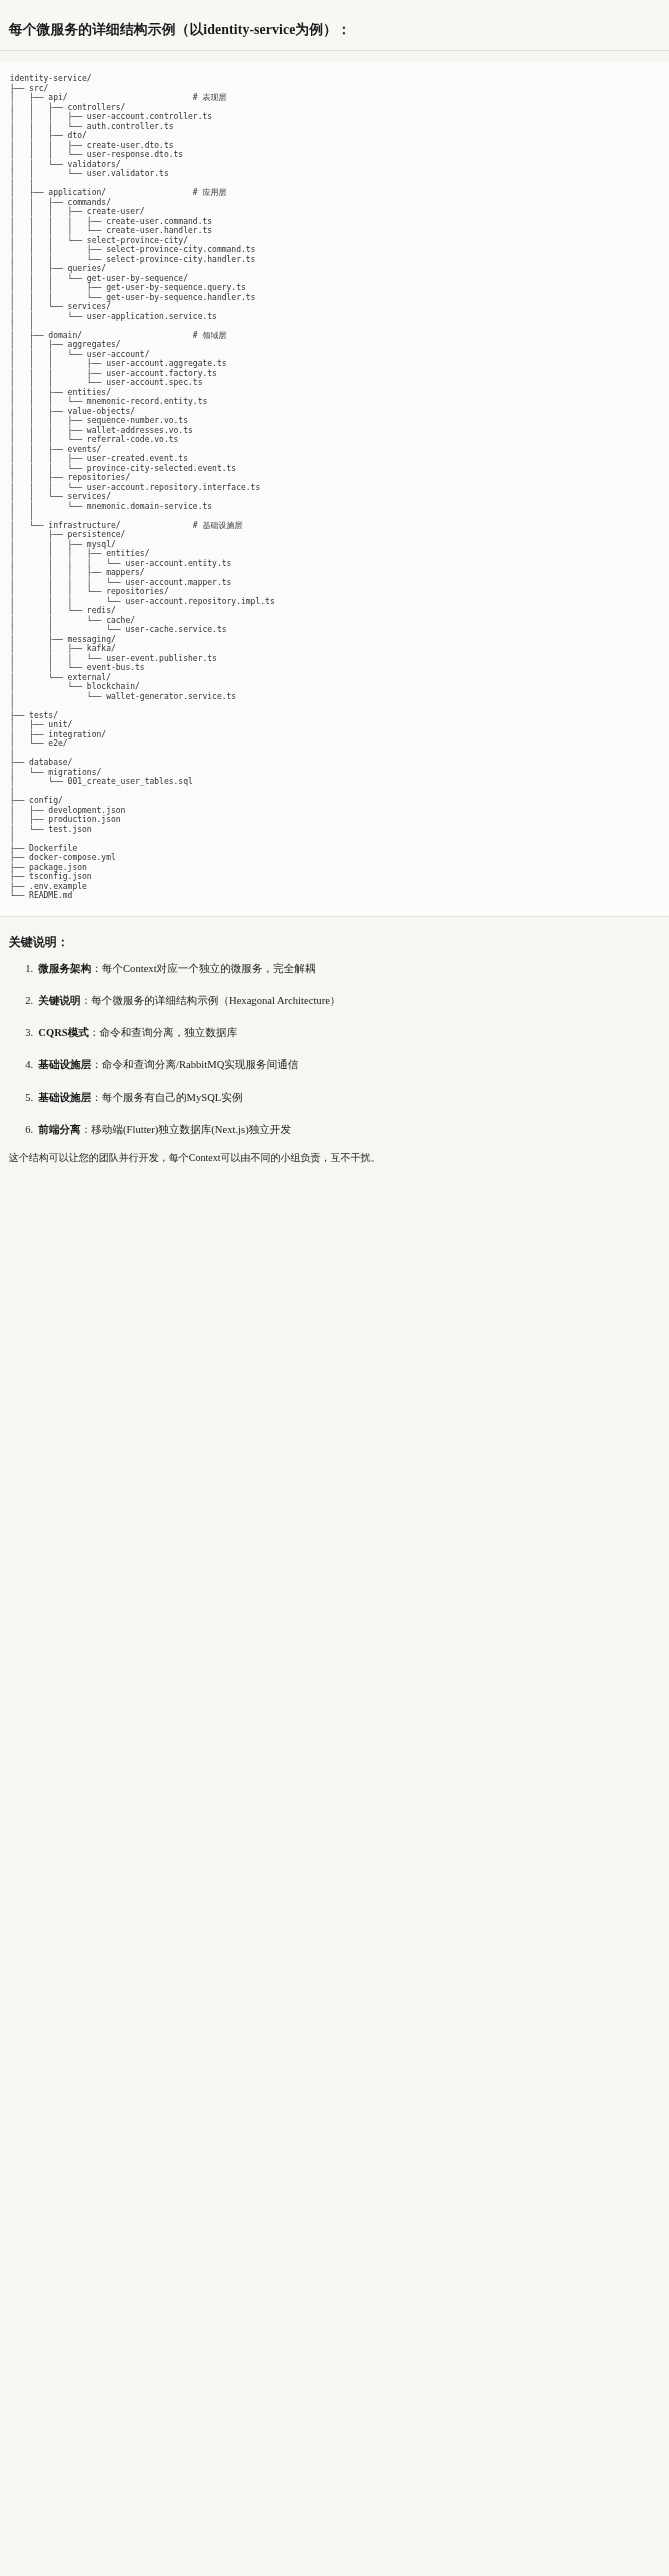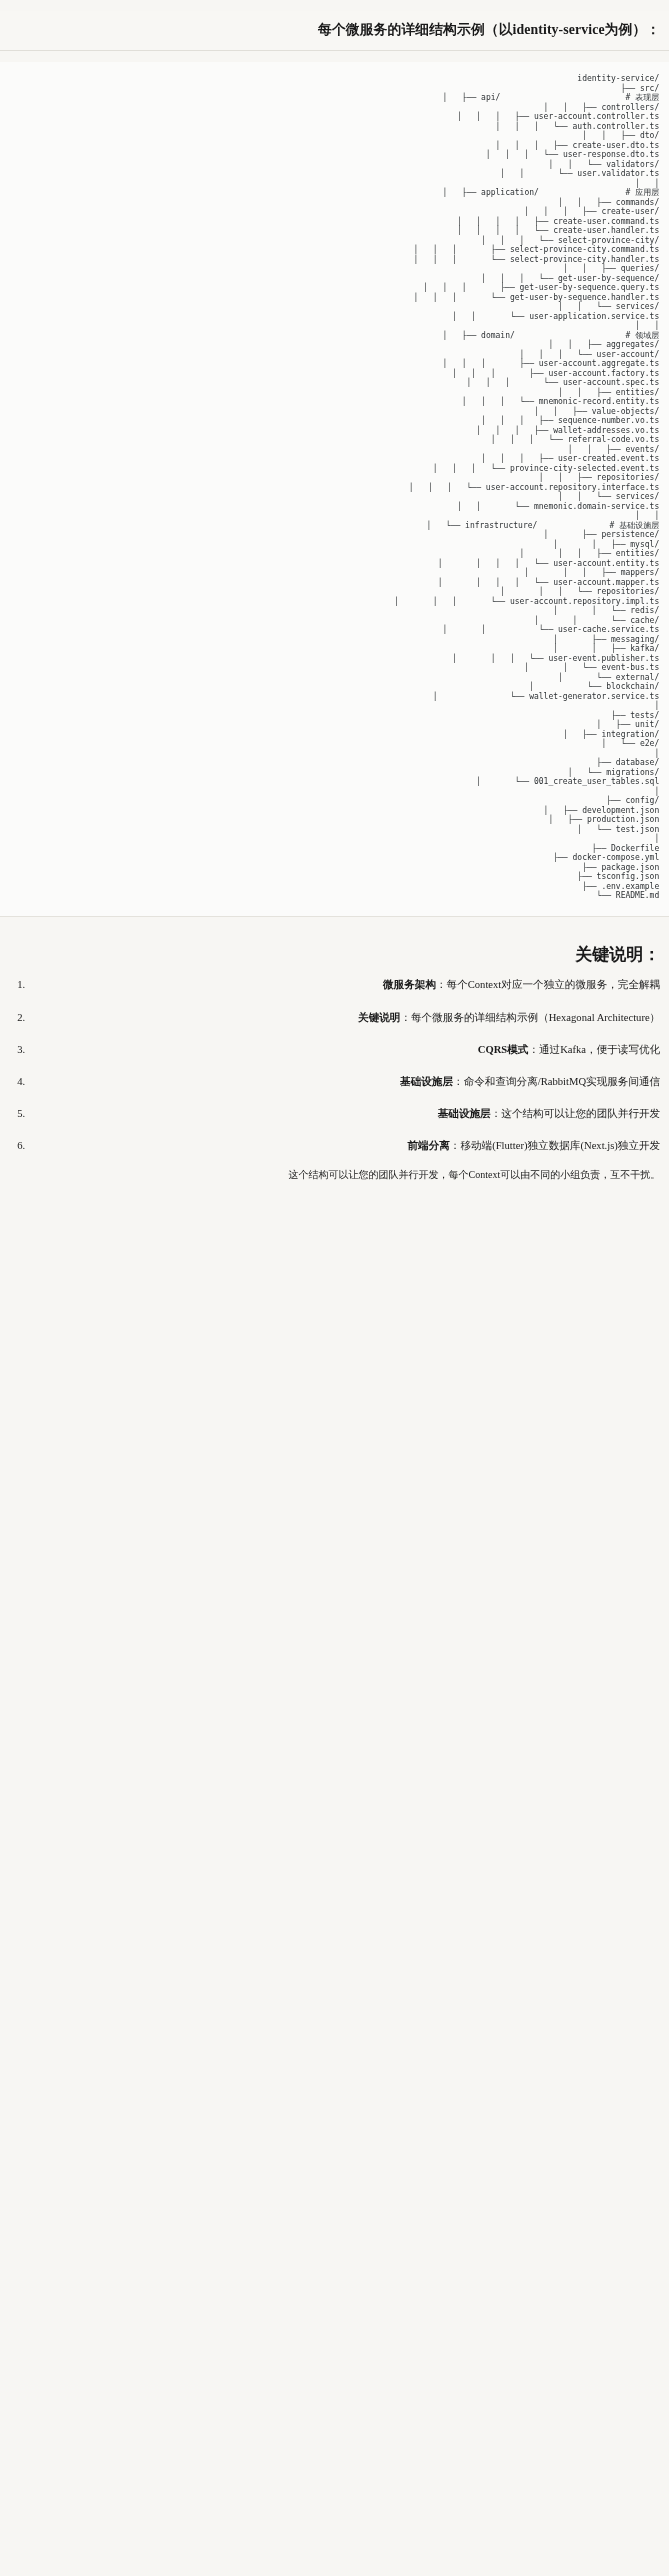--- a/index.html
+++ b/index.html
@@ -9,21 +9,20 @@
   }
   body {
     width: 669px;
     font-family: "Liberation Serif", "DejaVu Serif", serif;
     color: #1a1a1a;
     -webkit-font-smoothing: antialiased;
   }
   .page {
     width: 669px;
     box-sizing: border-box;
-    text-align: right;
   }
   
   .heading {
     font-family: "Liberation Serif", "DejaVu Serif", serif;
     font-weight: bold;
     font-size: 13.8px;
     line-height: 1.4;
     padding: 8.8px 8.8px 10px 8.8px;
     background: #f8f7f4;
     border-bottom: 0.6px solid #e0ded8;
@@ -45,26 +44,26 @@
     letter-spacing: 0px;
     tab-size: 4;
   }
   
   .notes {
     background: #f7f6f3;
     padding: 11.3px 8.8px 6.3px 8.8px;
   }
   .notes-title {
     font-weight: bold;
-    font-size: 17px;
+    font-size: 12px;
     line-height: 1.5;
-    margin: 14px 0 10px 0;
+    margin: 5px 0 10px 0;
   }
   ol.note-list {
-    margin: 0;
+    margin: 8px;
     padding: 0 0 0 19px;
     list-style: decimal;
     font-size: 10.6px;
     line-height: 1.5;
   }
   ol.note-list > li {
     margin: 0 0 16.3px 0;
     padding-left: 2.5px;
   }
   ol.note-list > li:last-child { margin-bottom: 12.5px; }
@@ -179,27 +178,27 @@
     <div class="notes-title">关键说明：</div>
 
     <ol class="note-list">
       <li>
         <span class="note-term">微服务架构</span><span class="note-sep">：</span><span class="note-desc">每个Context对应一个独立的微服务，完全解耦</span>
       </li>
       <li>
         <span class="note-term">关键说明</span><span class="note-sep">：</span><span class="note-desc">每个微服务的详细结构示例（Hexagonal Architecture）</span>
       </li>
       <li>
-        <span class="note-term">CQRS模式</span><span class="note-sep">：</span><span class="note-desc">通过Kafka，便于读写优化</span>
+        <span class="note-term">CQRS模式</span><span class="note-sep">：</span><span class="note-desc">命令和查询分离，独立数据库</span>
       </li>
       <li>
         <span class="note-term">基础设施层</span><span class="note-sep">：</span><span class="note-desc">命令和查询分离/RabbitMQ实现服务间通信</span>
       </li>
       <li>
-        <span class="note-term">基础设施层</span><span class="note-sep">：</span><span class="note-desc">这个结构可以让您的团队并行开发</span>
+        <span class="note-term">基础设施层</span><span class="note-sep">：</span><span class="note-desc">每个服务有自己的MySQL实例</span>
       </li>
       <li>
         <span class="note-term">前端分离</span><span class="note-sep">：</span><span class="note-desc">移动端(Flutter)独立数据库(Next.js)独立开发</span>
       </li>
     </ol>
 
     <p class="closing">这个结构可以让您的团队并行开发，每个Context可以由不同的小组负责，互不干扰。</p>
   </div>
 
 </div>

